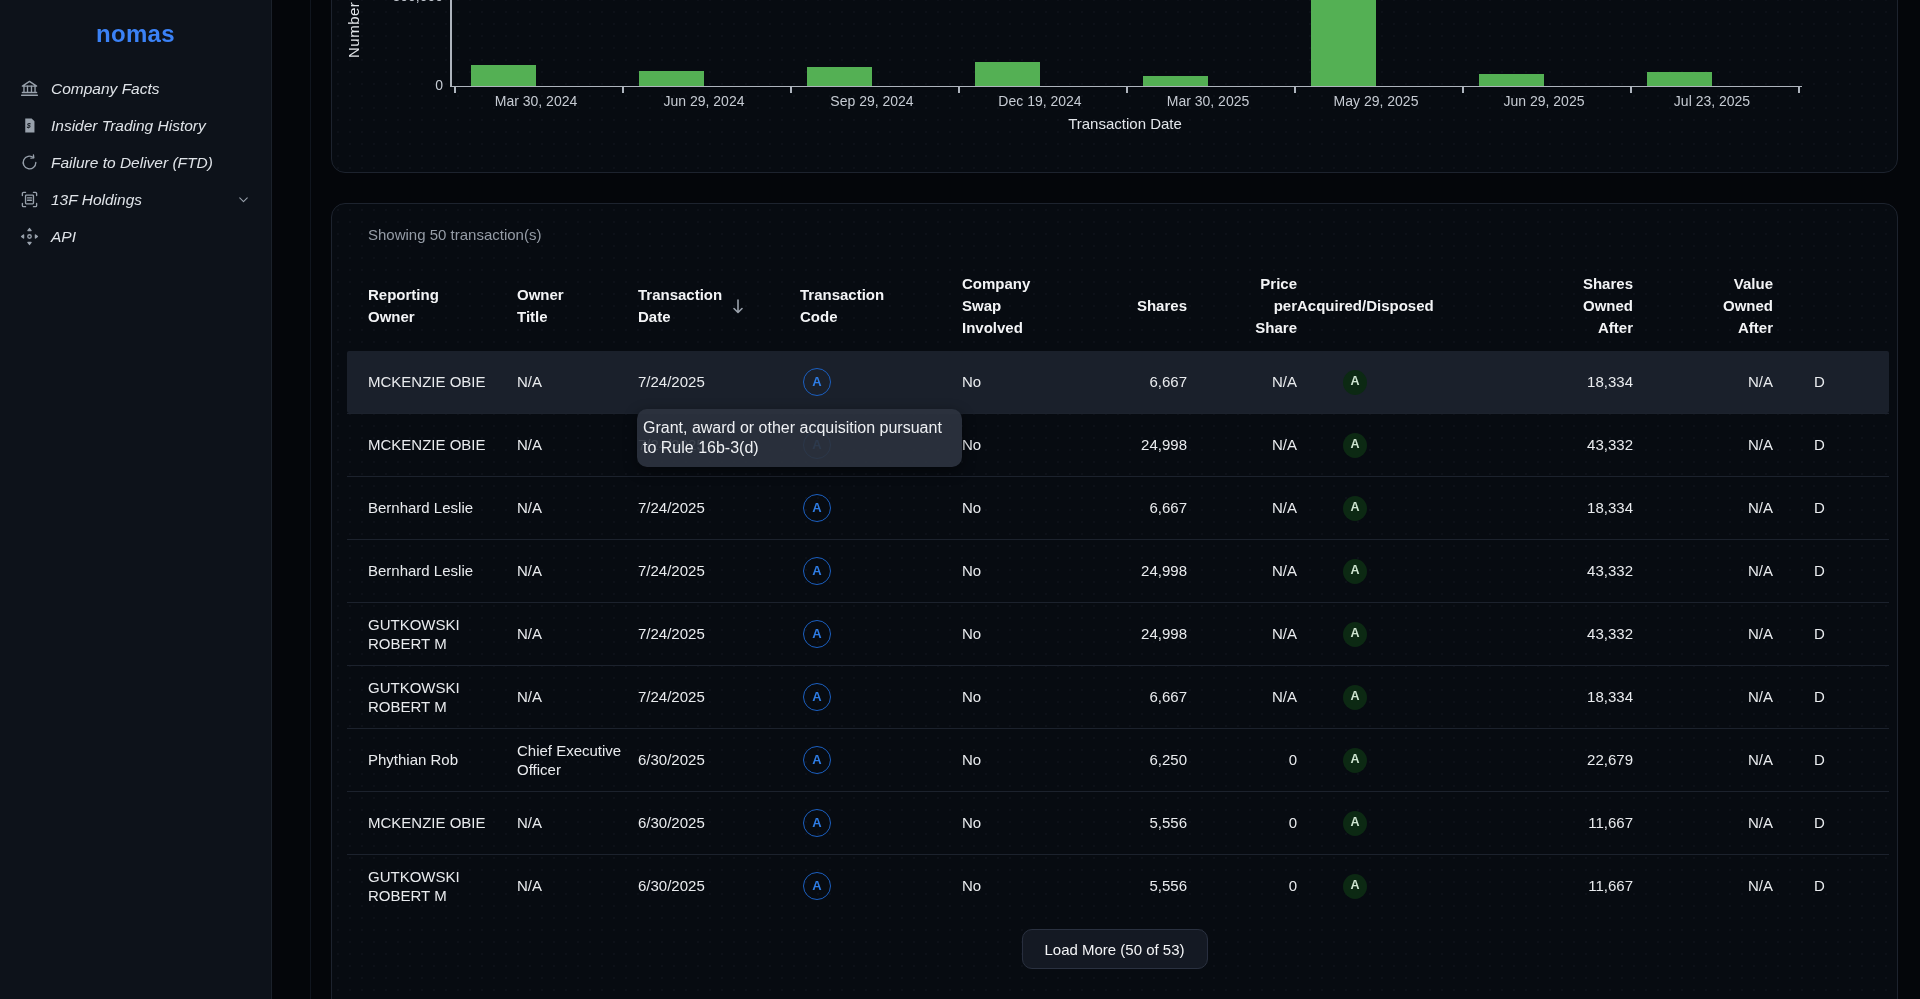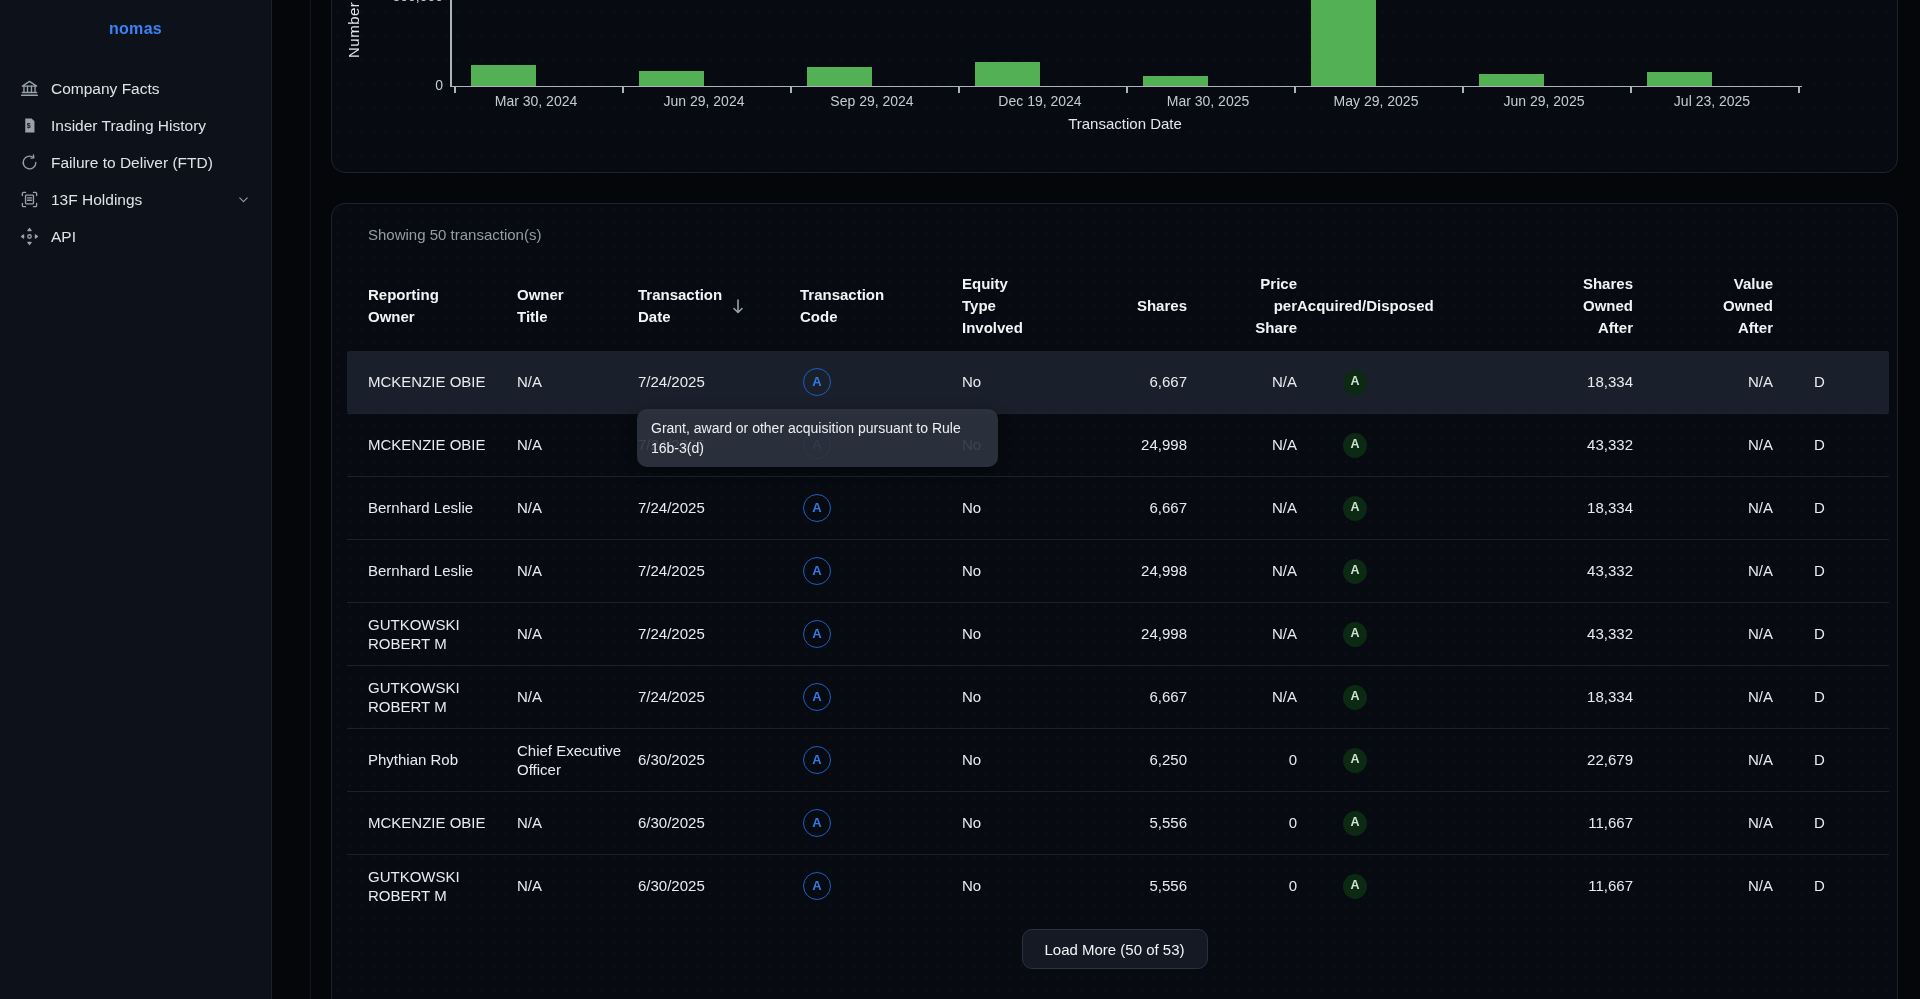--- a/index.html
+++ b/index.html
@@ -9,24 +9,24 @@
     font-family:"Liberation Sans","DejaVu Sans",sans-serif;
     color:#e7eaee;
     -webkit-font-smoothing:antialiased;
   }
   
   .sidebar{
     position:absolute;left:0;top:0;width:272px;height:999px;
     background:#0d121a;border-right:1px solid #1b212b;box-sizing:border-box;
   }
   .logo{margin-top:20px;height:30px;text-align:center;
-    font-size:16px;font-weight:bold;color:#3b82f6;letter-spacing:.3px;cursor:pointer;}
+    font-size:24px;font-weight:bold;color:#3b82f6;letter-spacing:.3px;cursor:pointer;}
   .nav{margin-top:20px;}
   .nav-item{height:37px;display:flex;align-items:center;gap:12px;
-    padding:0 20px;font-size:15.5px;color:#dfe3e8;cursor:pointer;}
+    padding:0 20px;font-size:15.5px;color:#dfe3e8;cursor:pointer;font-style:italic;}
   .nav-item .nicon{width:19px;height:19px;display:flex;align-items:center;justify-content:center;flex:0 0 19px;}
   .nicon svg{display:block;}
   .chev{margin-left:auto;display:flex;align-items:center;}
   .side-bottom{position:absolute;left:0;bottom:0;width:100%;}
   .back-home{height:42px;display:flex;align-items:center;gap:13px;padding:0 20px;
     font-size:15.5px;color:#dfe3e8;cursor:pointer;}
   .side-div{border-top:1px solid #1b212b;margin-top:8px;}
   .user-row{height:70px;display:flex;align-items:center;padding:0 30px 0 10px;gap:10px;cursor:pointer;}
   .avatar{width:42px;height:42px;border-radius:50%;background:#465063;color:#141923;
     display:flex;align-items:center;justify-content:center;font-size:19px;flex:0 0 42px;}
@@ -80,23 +80,23 @@
   .td.c8{padding-left:46px;}
   .td.c11{padding-left:41px;}
   .td.num{justify-content:flex-end;}
   .code-badge{width:26px;height:26px;border-radius:50%;border:1.5px solid #1b5fc0;color:#2e7ce4;
     display:flex;align-items:center;justify-content:center;font-size:13px;font-weight:bold;cursor:pointer;}
   .ad-badge{width:24px;height:25px;border-radius:50%;background:#0c2913;color:#cde3cf;
     display:flex;align-items:center;justify-content:center;font-size:12.5px;font-weight:bold;cursor:pointer;}
   .load-more{position:absolute;left:50%;transform:translateX(-50%);top:725px;height:40px;
     padding:0 22px;border-radius:10px;background:#141923;border:1px solid #2a3140;
     color:#f3f4f6;font-size:15px;font-family:inherit;cursor:pointer;}
-  .tooltip{position:absolute;left:365px;top:409px;width:361px;box-sizing:border-box;
-    padding:9px 14px;border-radius:10px;background:rgba(45,51,63,0.92);
-    font-size:14px;line-height:20px;color:#eef0f3;z-index:5;
+  .tooltip{position:absolute;left:365px;top:409px;width:325px;box-sizing:border-box;
+    padding:9px 6px;border-radius:10px;background:rgba(45,51,63,0.92);
+    font-size:16px;line-height:20px;color:#eef0f3;z-index:5;
     box-shadow:0 4px 14px rgba(0,0,0,.45);}
 </style>
 </head>
 <body>
 
 <aside class="sidebar">
   <div class="logo">nomas</div>
   <nav class="nav" id="side-nav">
       <div class="nav-item">
         <span class="nicon">
@@ -204,21 +204,21 @@
           <span class="sort">
             <svg width="14" height="17" viewBox="0 0 14 17" fill="none" stroke="#9aa1ab" stroke-width="1.6" stroke-linecap="round" stroke-linejoin="round">
               <path d="M7 2v12M3 10.5L7 14.5l4-4"></path>
             </svg>
           </span>
         </div>
         <div class="th c4">
           <span class="th-label">Transaction Code</span>
         </div>
         <div class="th c5">
-          <span class="th-label">Equity Type Involved</span>
+          <span class="th-label">Company Swap Involved</span>
         </div>
         <div class="th c6 num">
           <span class="th-label">Shares</span>
         </div>
         <div class="th c7 num">
           <span class="th-label">Price per Share</span>
         </div>
         <div class="th c8">
           <span class="th-label">Acquired/Disposed</span>
         </div>

